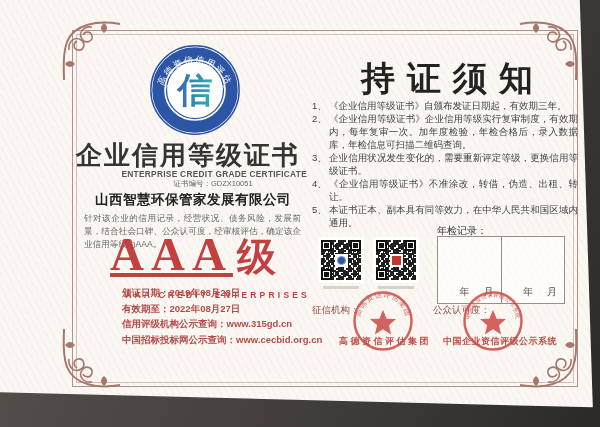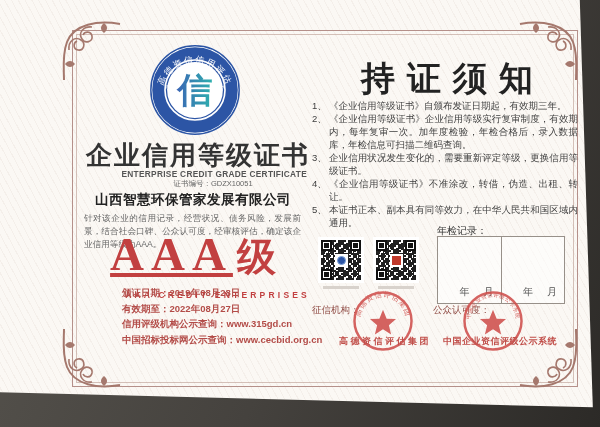--- a/index.html
+++ b/index.html
@@ -14,21 +14,21 @@
     border:1px solid #b5908a;}
   #frame::after{content:"";position:absolute;inset:3px;border:1px solid rgba(181,146,134,0.55);}
   .corner{position:absolute;width:64px;height:64px;z-index:2;}
   .c-tl{left:58px;top:18px;}
   .c-tr{left:518px;top:18px;transform:scaleX(-1);}
   .c-bl{left:58px;top:327px;transform:scaleY(-1);}
   .c-br{left:518px;top:327px;transform:scale(-1,-1);}
   .abs{position:absolute;}
   
   #logo{left:149px;top:44px;width:92px;height:92px;}
-  #title{left:76px;top:138px;width:234px;text-align:right;font-size:26px;font-weight:700;letter-spacing:2px;color:#333;}
+  #title{left:76px;top:138px;width:234px;text-align:left;font-size:26px;font-weight:700;letter-spacing:2px;color:#333;}
   #subtitle{left:73px;top:169px;width:234px;text-align:right;font-size:8.3px;letter-spacing:0.3px;color:#555;font-weight:bold;}
   #certno{left:96px;top:179px;width:234px;text-align:center;font-size:7.5px;color:#666;}
   #company{left:76px;top:191px;width:234px;text-align:center;font-size:13.5px;font-weight:700;letter-spacing:0.5px;color:#222;}
   #desc{left:84px;top:212px;width:217px;font-size:8.6px;line-height:13px;color:#666;text-align:justify;}
   #grade{left:76px;top:232px;width:234px;text-align:center;line-height:44px;white-space:nowrap;}
   #grade .latin{font-family:"Liberation Serif","DejaVu Serif",serif;font-size:47px;font-weight:700;letter-spacing:7px;color:#c24040;text-decoration:underline;}
   #grade .cn{font-family:"Liberation Serif","DejaVu Serif",serif;font-size:39px;font-weight:700;color:#c24040;margin-left:4px;}
   #gradecap{left:76px;top:274px;width:234px;text-align:right;font-size:8.5px;font-weight:700;letter-spacing:3.2px;color:#c24040;margin-top:16px;}
   #meta{left:86px;top:288px;width:230px;margin-left:36px;}
   .meta-row{font-size:9.5px;font-weight:700;color:#b34c48;line-height:10px;margin-bottom:5.5px;white-space:nowrap;}

